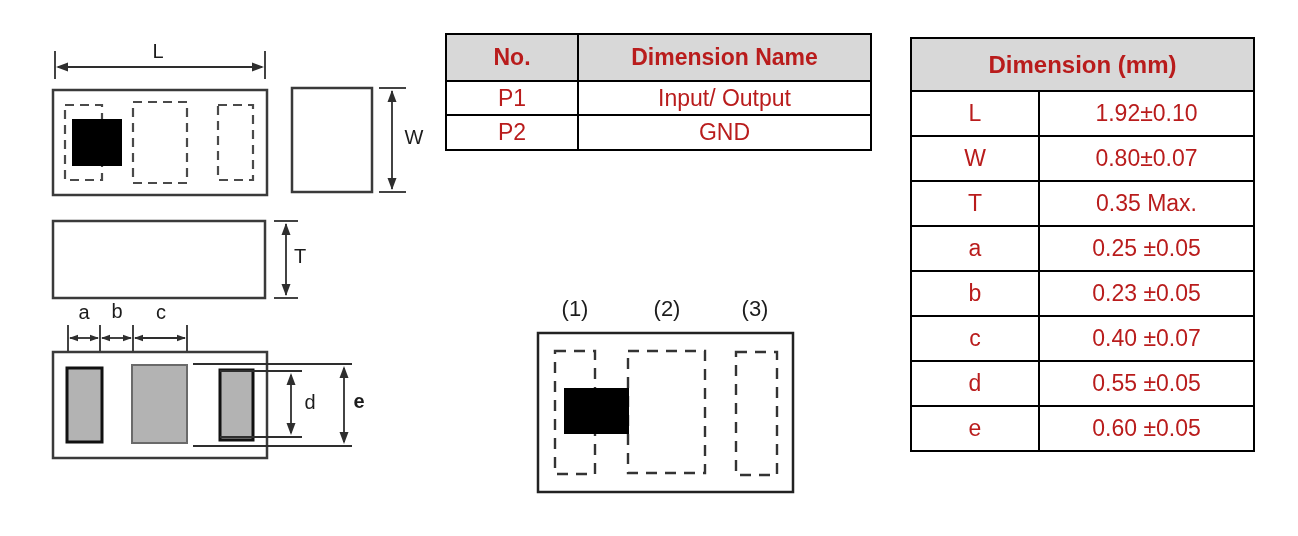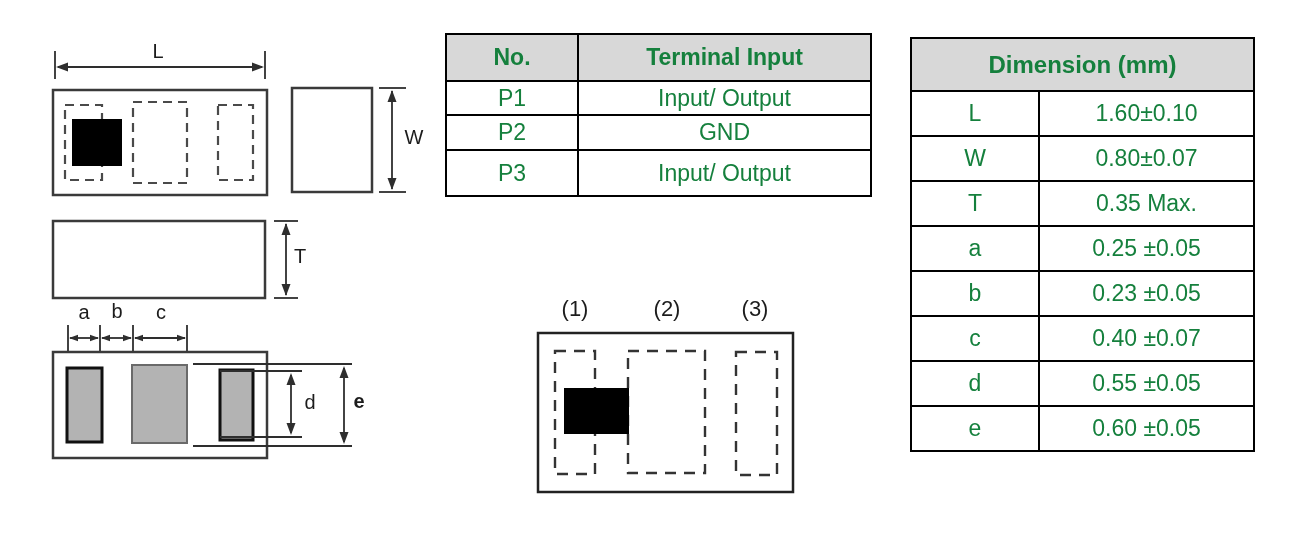--- a/index.html
+++ b/index.html
@@ -7,21 +7,21 @@
   .canvas { position:relative; width:1298px; height:536px; background:#fff; overflow:hidden; }
   .abs { position:absolute; }
   .lbl { position:absolute; color:#1c1c1c; font-size:20px; transform:translateX(-50%); white-space:nowrap; }
   .lbl-bold { font-weight:bold; }
   svg { position:absolute; overflow:visible; }
 
   
   table { border-collapse:collapse; table-layout:fixed; background:#fff; }
   .dtable { position:absolute; }
   .dtable td, .dtable th { border:2px solid #000; text-align:center; vertical-align:middle;
-    font-size:23px; color:#15803d; overflow:hidden; }
+    font-size:23px; color:#b91c1c; overflow:hidden; }
   .dtable th { background:#d8d8d8; font-weight:bold; }
 </style>
 </head>
 <body>
 
 <div class="canvas">
 
   <svg class="abs" style="left:40px; top:38px;" width="400" height="170">
 
     <g stroke="#2e2e2e" stroke-width="1.8">
@@ -113,33 +113,29 @@
   <div class="lbl lbl-bold" style="left:359px; top:390px;">e</div>
 
   <table class="dtable" style="left:445px; top:33px; width:425px;">
     <colgroup>
         <col style="width:132px">
         <col style="width:293px">
       </colgroup>
     <tbody>
         <tr style="height:47px;">
       <th>No.</th>
-      <th>Terminal Input</th>
+      <th>Dimension Name</th>
     </tr>
     <tr style="height:34px;">
       <td>P1</td>
       <td>Input/ Output</td>
     </tr>
     <tr style="height:35px;">
       <td>P2</td>
       <td>GND</td>
-    </tr>
-    <tr style="height:46px;">
-      <td>P3</td>
-      <td>Input/ Output</td>
     </tr>
   </tbody>
     </table>
 
   <svg class="abs" style="left:530px; top:290px;" width="280" height="215">
     <rect x="8" y="43" width="255" height="159" fill="#ffffff" stroke="#222222" stroke-width="2.5"></rect>
     <rect x="25" y="61" width="40" height="123" fill="none" stroke="#333333" stroke-width="2.4" stroke-dasharray="11,8"></rect>
     <rect x="98" y="61" width="77" height="122" fill="none" stroke="#333333" stroke-width="2.4" stroke-dasharray="11,8"></rect>
     <rect x="206" y="62" width="41" height="123" fill="none" stroke="#333333" stroke-width="2.4" stroke-dasharray="11,8"></rect>
     <rect x="34" y="98" width="65" height="46" fill="#000000"></rect>
@@ -152,21 +148,21 @@
     <colgroup>
         <col style="width:128px">
         <col style="width:215px">
       </colgroup>
     <tbody>
         <tr style="height:53px;">
       <th colspan="2" style="font-size:24px;margin-top:27px;">Dimension (mm)</th>
     </tr>
     <tr style="height:45px;">
       <td>L</td>
-      <td>1.60±0.10</td>
+      <td>1.92±0.10</td>
     </tr>
     <tr style="height:45px;">
       <td>W</td>
       <td>0.80±0.07</td>
     </tr>
     <tr style="height:45px;">
       <td>T</td>
       <td>0.35 Max.</td>
     </tr>
     <tr style="height:45px;">

